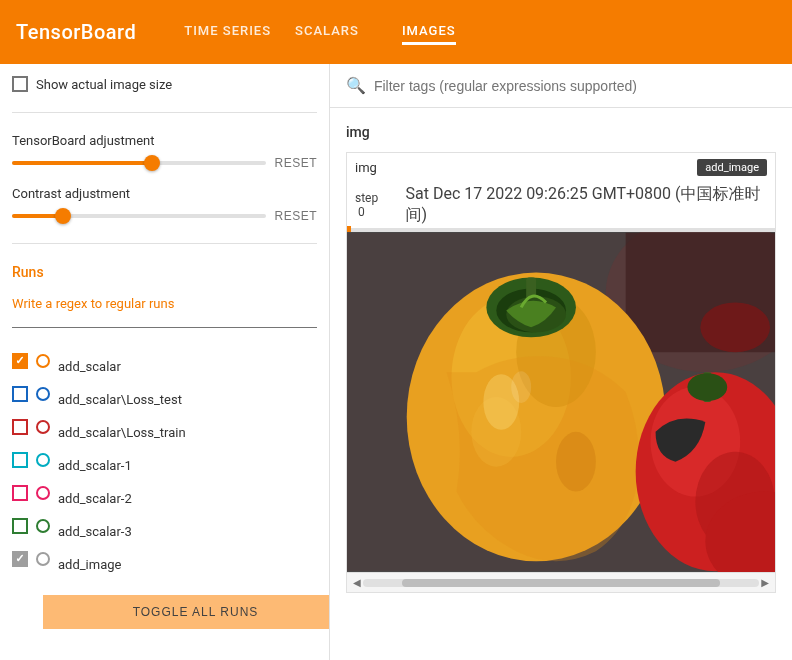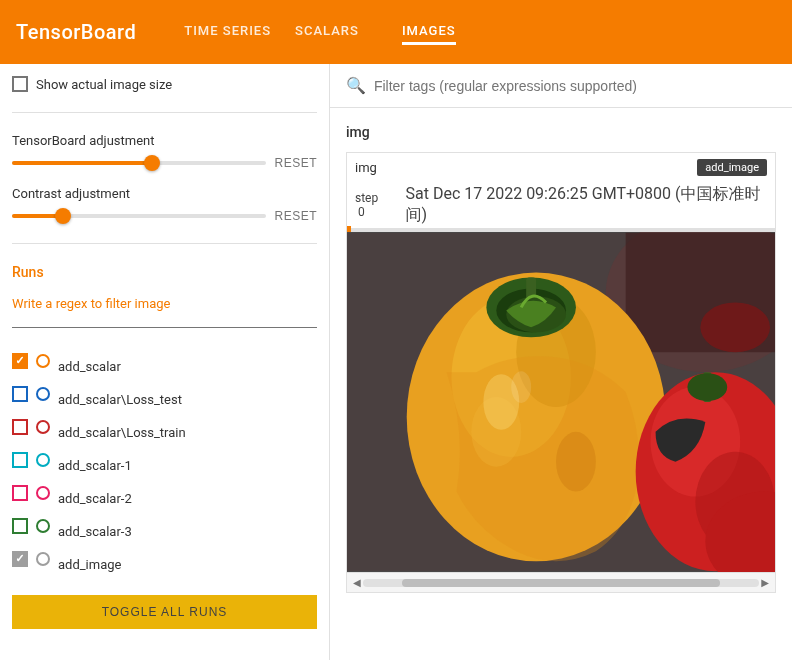--- a/index.html
+++ b/index.html
@@ -175,31 +175,32 @@
       display: inline-block;
       flex-shrink: 0;
     }
     .run-name {
       font-size: 13px;
       color: #333;
       margin-top: 12px;
     }
 
     .toggle-all-btn {
-      background: #eab308;
+      background: #fdba74;
       border: none;
       width: 100%;
       padding: 10px;
       font-size: 12px;
       font-weight: 500;
       letter-spacing: 1px;
       color: #424242;
       cursor: pointer;
       text-transform: uppercase;
       margin-top: 4px;
+      margin-left: 31px;
     }
     .runs-link {
       font-size: 12px;
       color: #1565c0;
       cursor: pointer;
     }
 
     
     .main {
       flex: 1;
@@ -367,21 +368,21 @@
           <div class="slider-fill" style="width: 20%;"></div>
           <div class="slider-thumb" style="left: 20%;"></div>
         </div>
         <button class="reset-btn">RESET</button>
       </div>
     </div>
 
     <hr class="divider">
 
     <div class="runs-title">Runs</div>
-    <div class="regex-label">Write a regex to filter image</div>
+    <div class="regex-label">Write a regex to regular runs</div>
     <hr class="regex-divider">
 
     <div>
 
       <div class="run-item">
         <div class="run-checkbox checked-orange">
           <span class="checkmark">✓</span>
         </div>
         <div class="run-circle" style="border-color: #f57c00;"></div>
         <span class="run-name">add_scalar</span>

